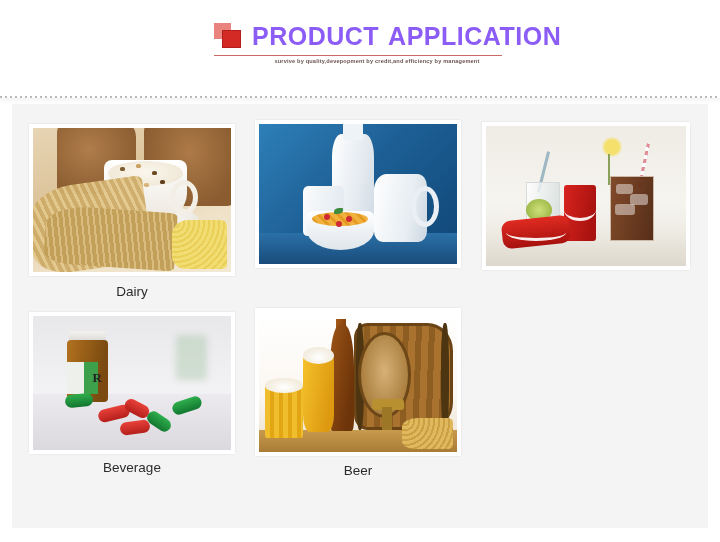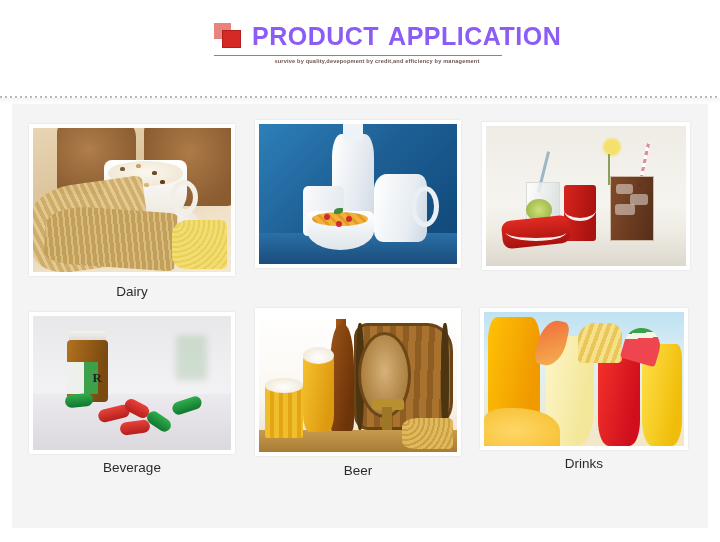--- a/index.html
+++ b/index.html
@@ -374,31 +374,16 @@
             <div class="pils"></div>
               <div class="pils-head"></div>
             <div class="mug"></div>
               <div class="mug-head"></div>
             <div class="grain"></div>
           </div>
         </div>
         <div class="caption">Beer</div>
       </div>
 
-      <div class="card c-drinks">
-        <div class="frame">
-          <div class="photo ph-drinks">
-            <div class="g g1"></div>
-            <div class="g g2"></div>
-            <div class="g g3"></div>
-            <div class="g g4"></div>
-            <div class="mango"></div>
-            <div class="pine"></div>
-            <div class="melon"></div>
-            <div class="foam"></div>
-          </div>
-        </div>
-        <div class="caption">Drinks</div>
-      </div>
 
     </div>
   </div>
 </div>
 
 </body></html>

